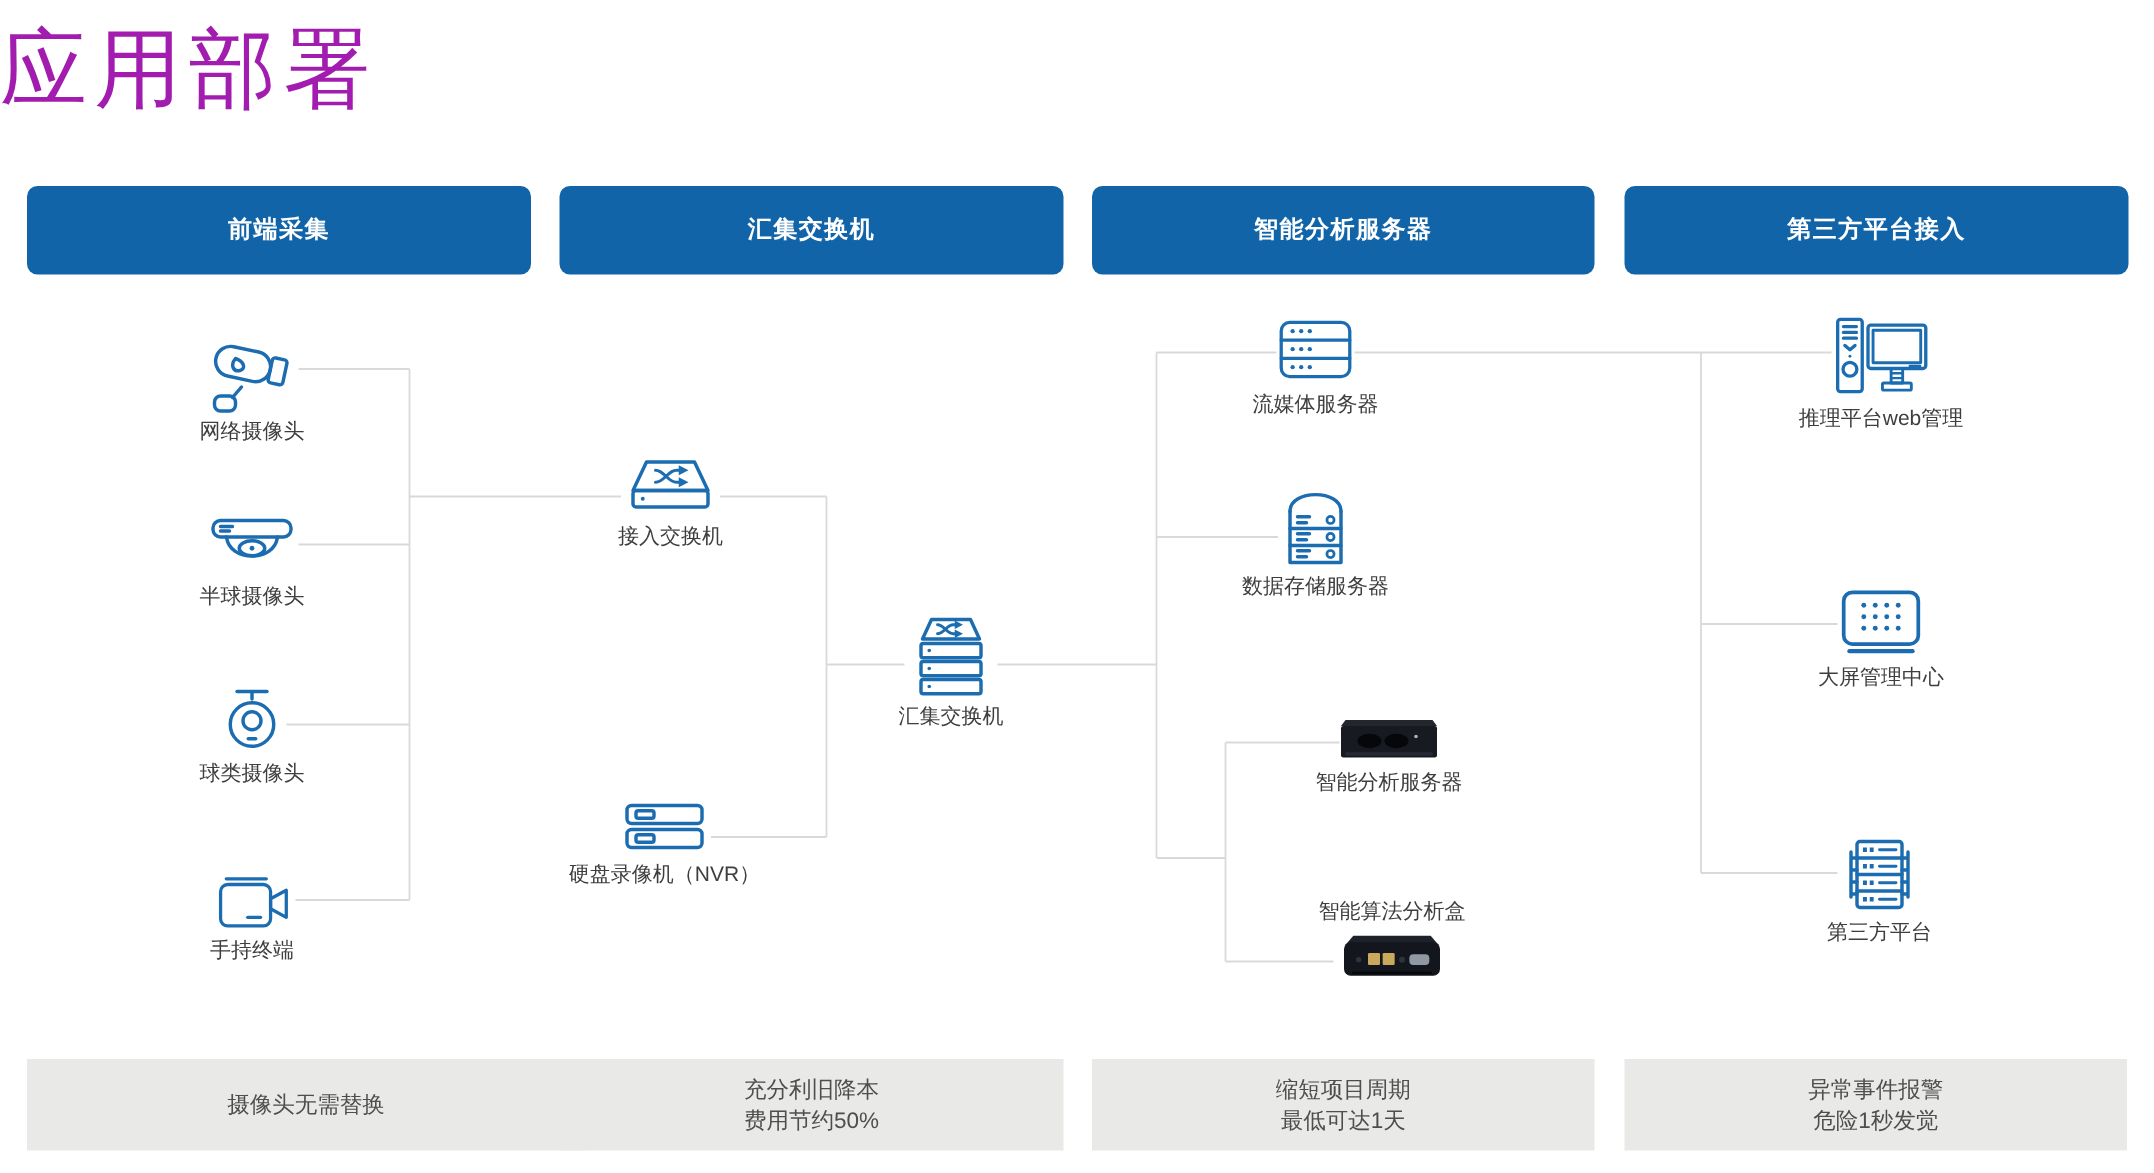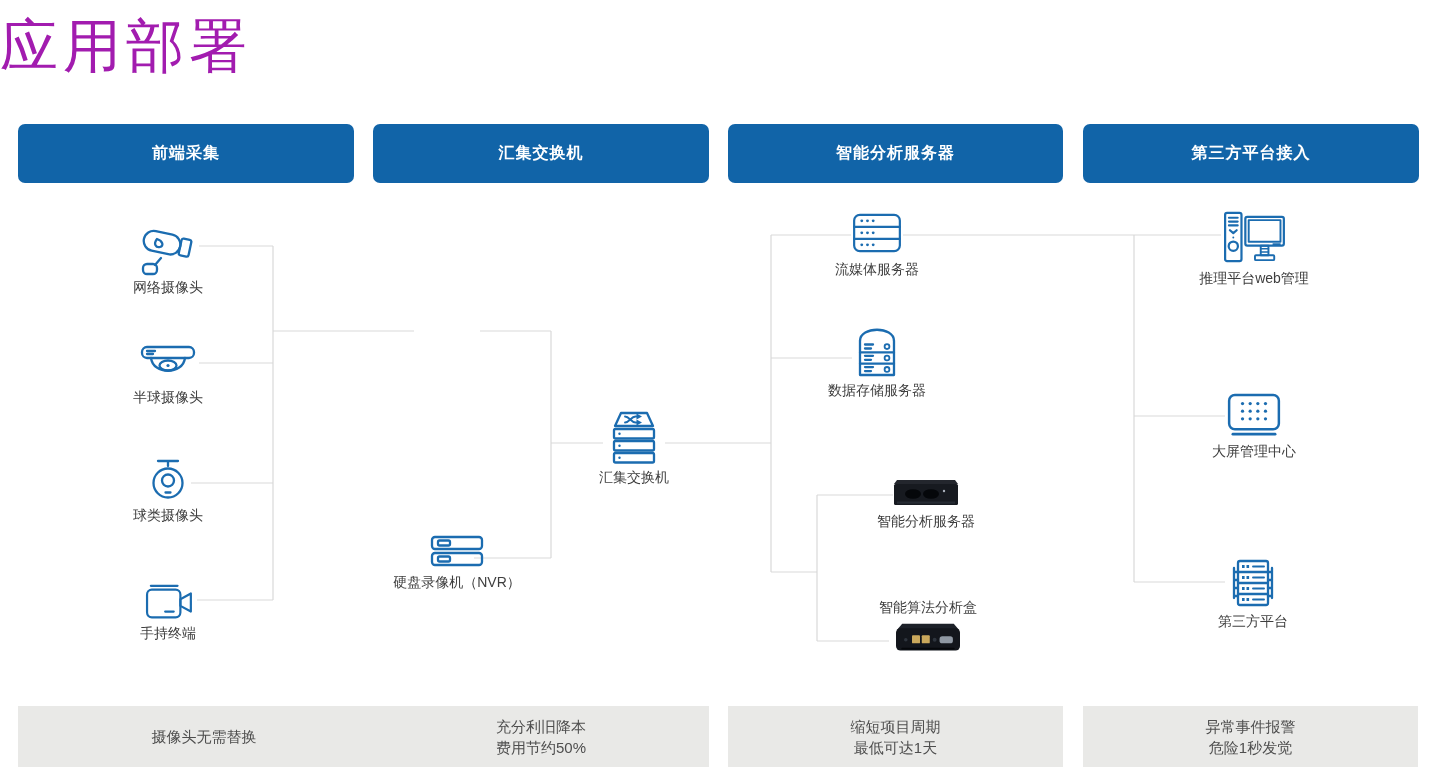--- a/index.html
+++ b/index.html
@@ -95,22 +95,34 @@
   <div class="node" style="left:88px;top:583px">
     <svg class="ic" width="58" height="40" viewBox="0 0 58 42">
       <path d="M11 3 h28"></path>
       <rect x="7" y="7" width="35" height="29" rx="5"></rect>
       <path d="M26 30 h9"></path>
       <path d="M42 17 l11 -6 v19 l-11 -6 z"></path>
     </svg>
     <div class="nlabel" style="margin-top:1px">手持终端</div>
   </div>
 
-
-  <div class="node" style="left:377px;top:535px">
+  <div class="node" style="left:367px;top:306px">
+    <svg class="ic" width="66" height="36" viewBox="0 0 66 36">
+      <path d="M17 2 h32 L58 21 H8 Z"></path>
+      <rect x="8" y="21" width="50" height="11" rx="2"></rect>
+      <circle class="fil" cx="14.5" cy="26.5" r="1.3"></circle>
+      <path d="M23 7.5 c6 0 8 8 14 8 h1.5" stroke-width="2"></path>
+      <path class="fil" d="M38.5 12.2 l6.5 3.3 -6.5 3.3 z"></path>
+      <path d="M23 15.5 c6 0 8 -8 14 -8 h1.5" stroke-width="2"></path>
+      <path class="fil" d="M38.5 4.2 l6.5 3.3 -6.5 3.3 z"></path>
+    </svg>
+    <div class="nlabel" style="margin-top:6px">接入交换机</div>
+  </div>
+
+  <div class="node" style="left:363px;top:535px">
     <svg class="ic" width="54" height="32" viewBox="0 0 54 32" stroke-width="2.2">
       <rect x="2" y="2" width="50" height="12" rx="3"></rect>
       <rect x="2" y="18" width="50" height="12" rx="3"></rect>
       <rect x="8" y="5.5" width="12" height="5" rx="1.5"></rect>
       <rect x="8" y="21.5" width="12" height="5" rx="1.5"></rect>
     </svg>
     <div class="nlabel" style="margin-top:6px">硬盘录像机（NVR）</div>
   </div>
 
   <div class="node" style="left:554px;top:411px">

